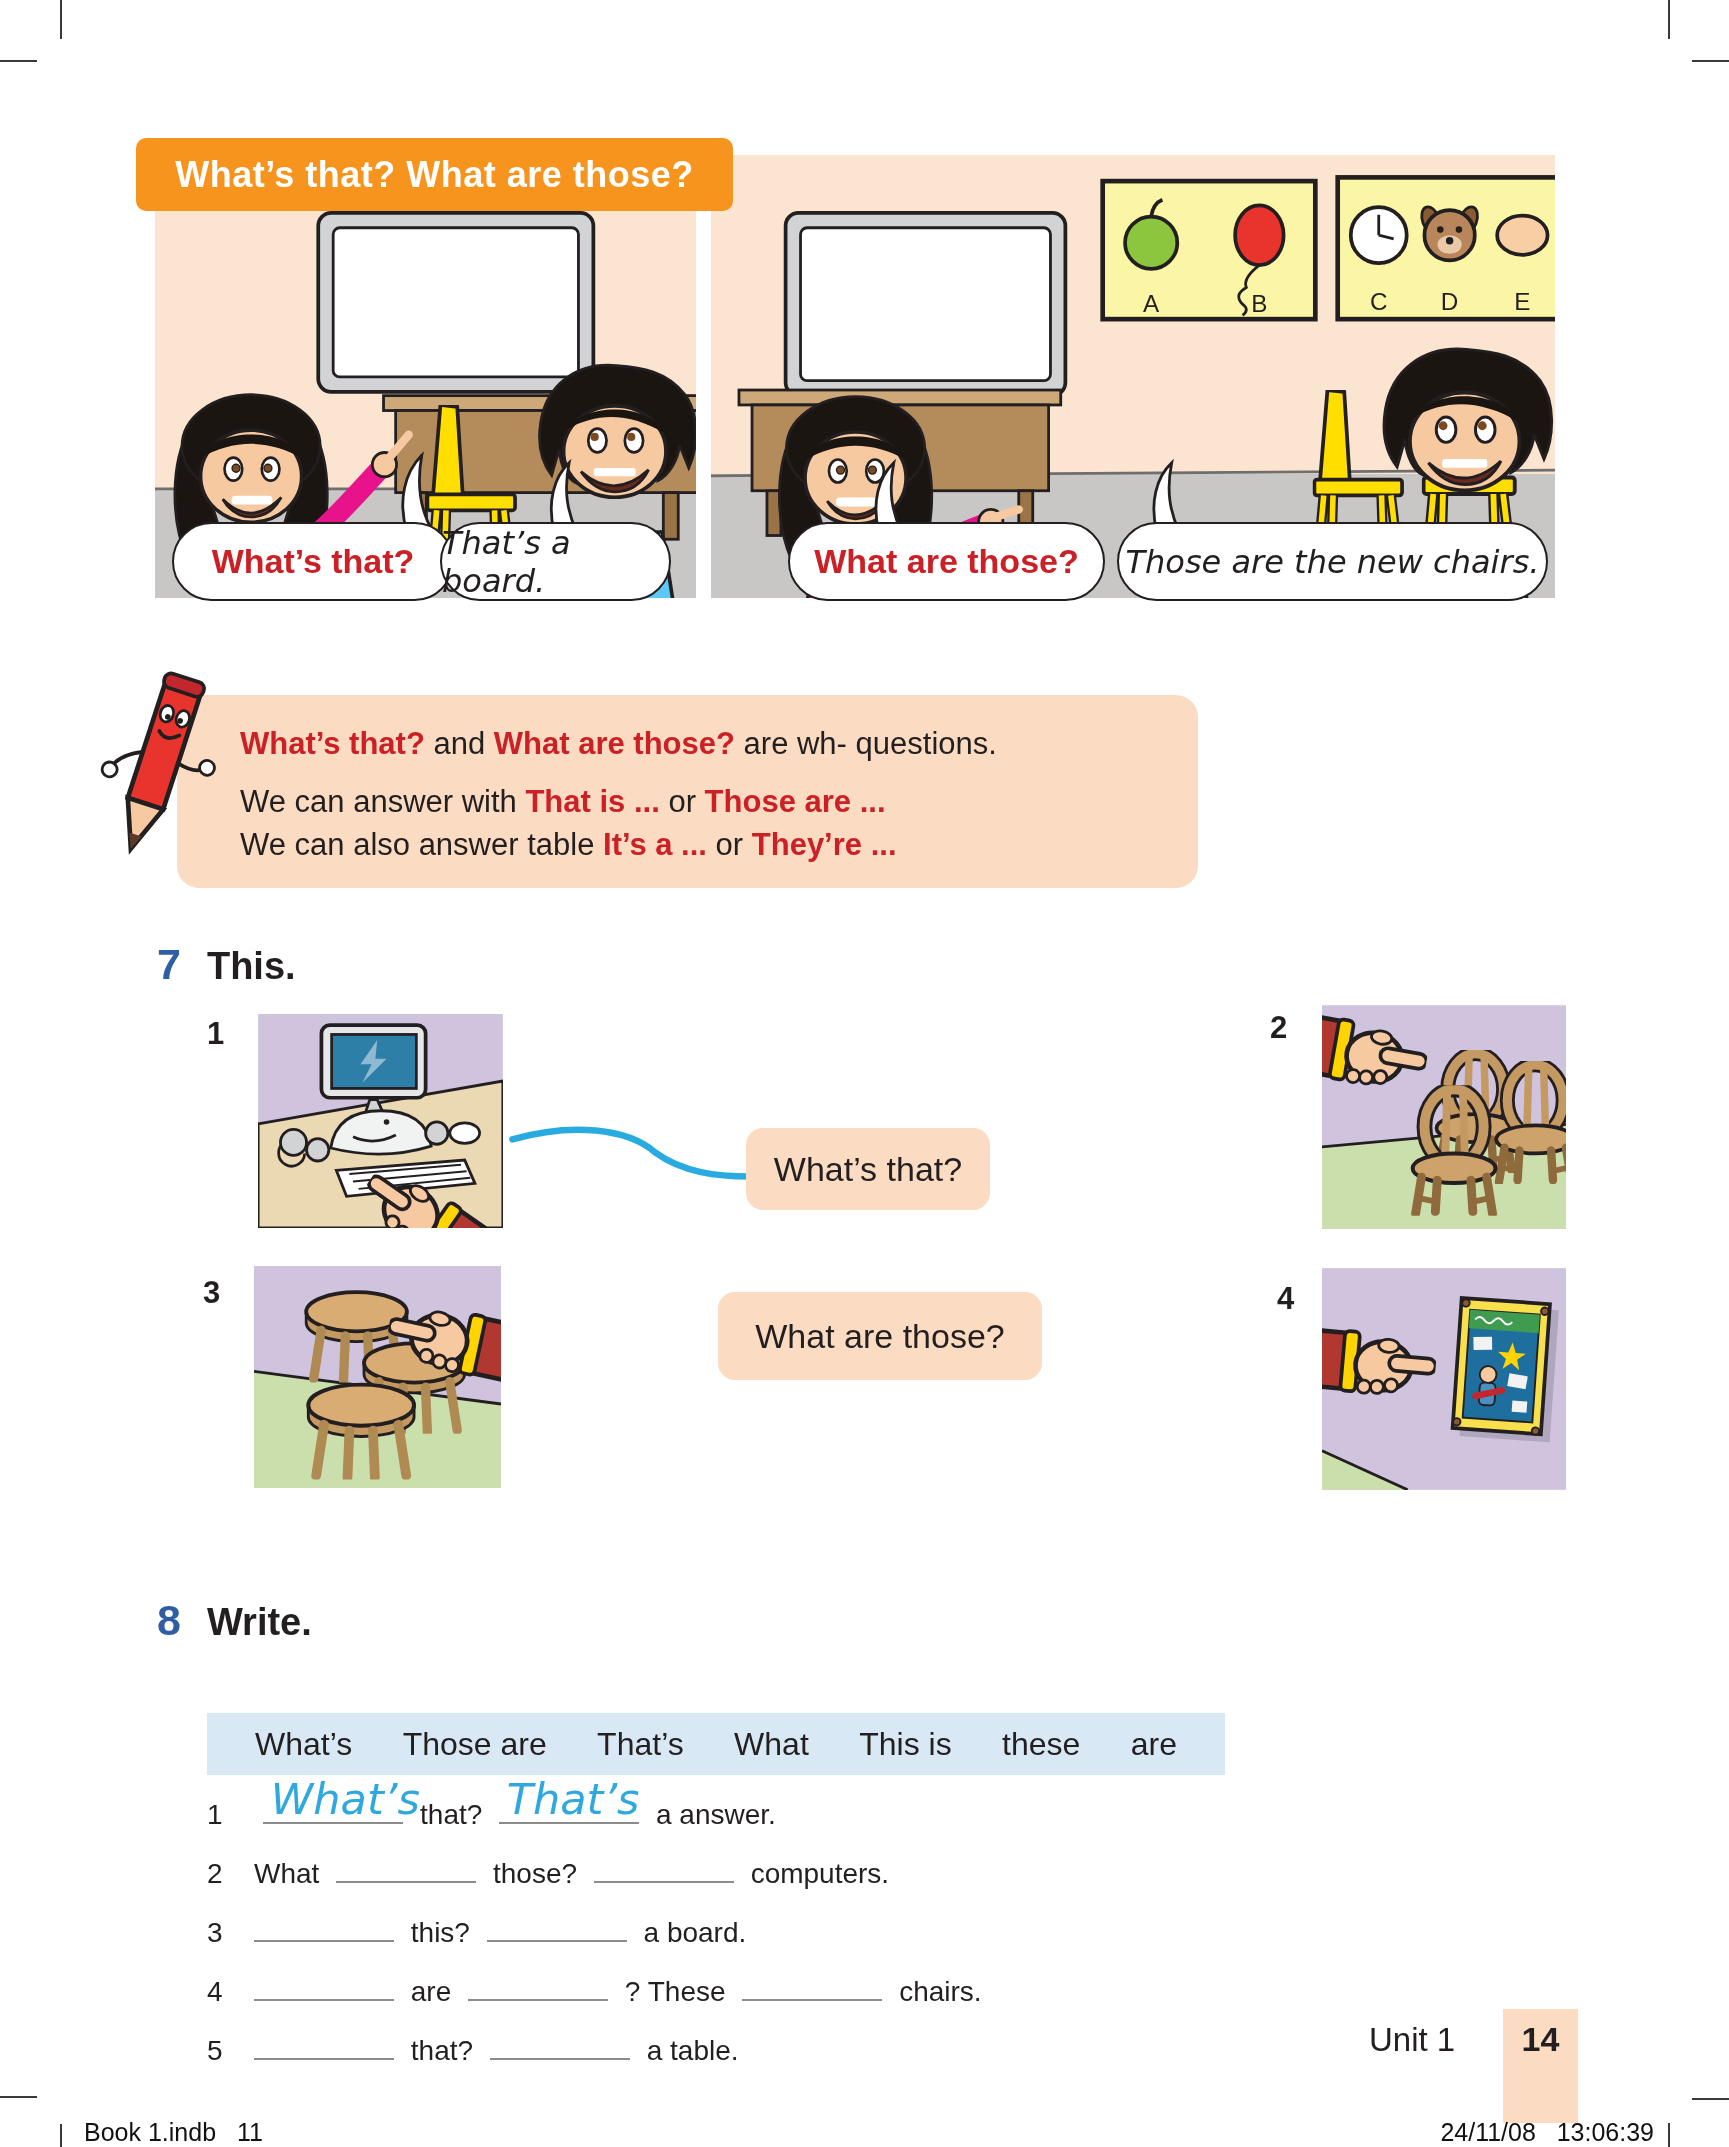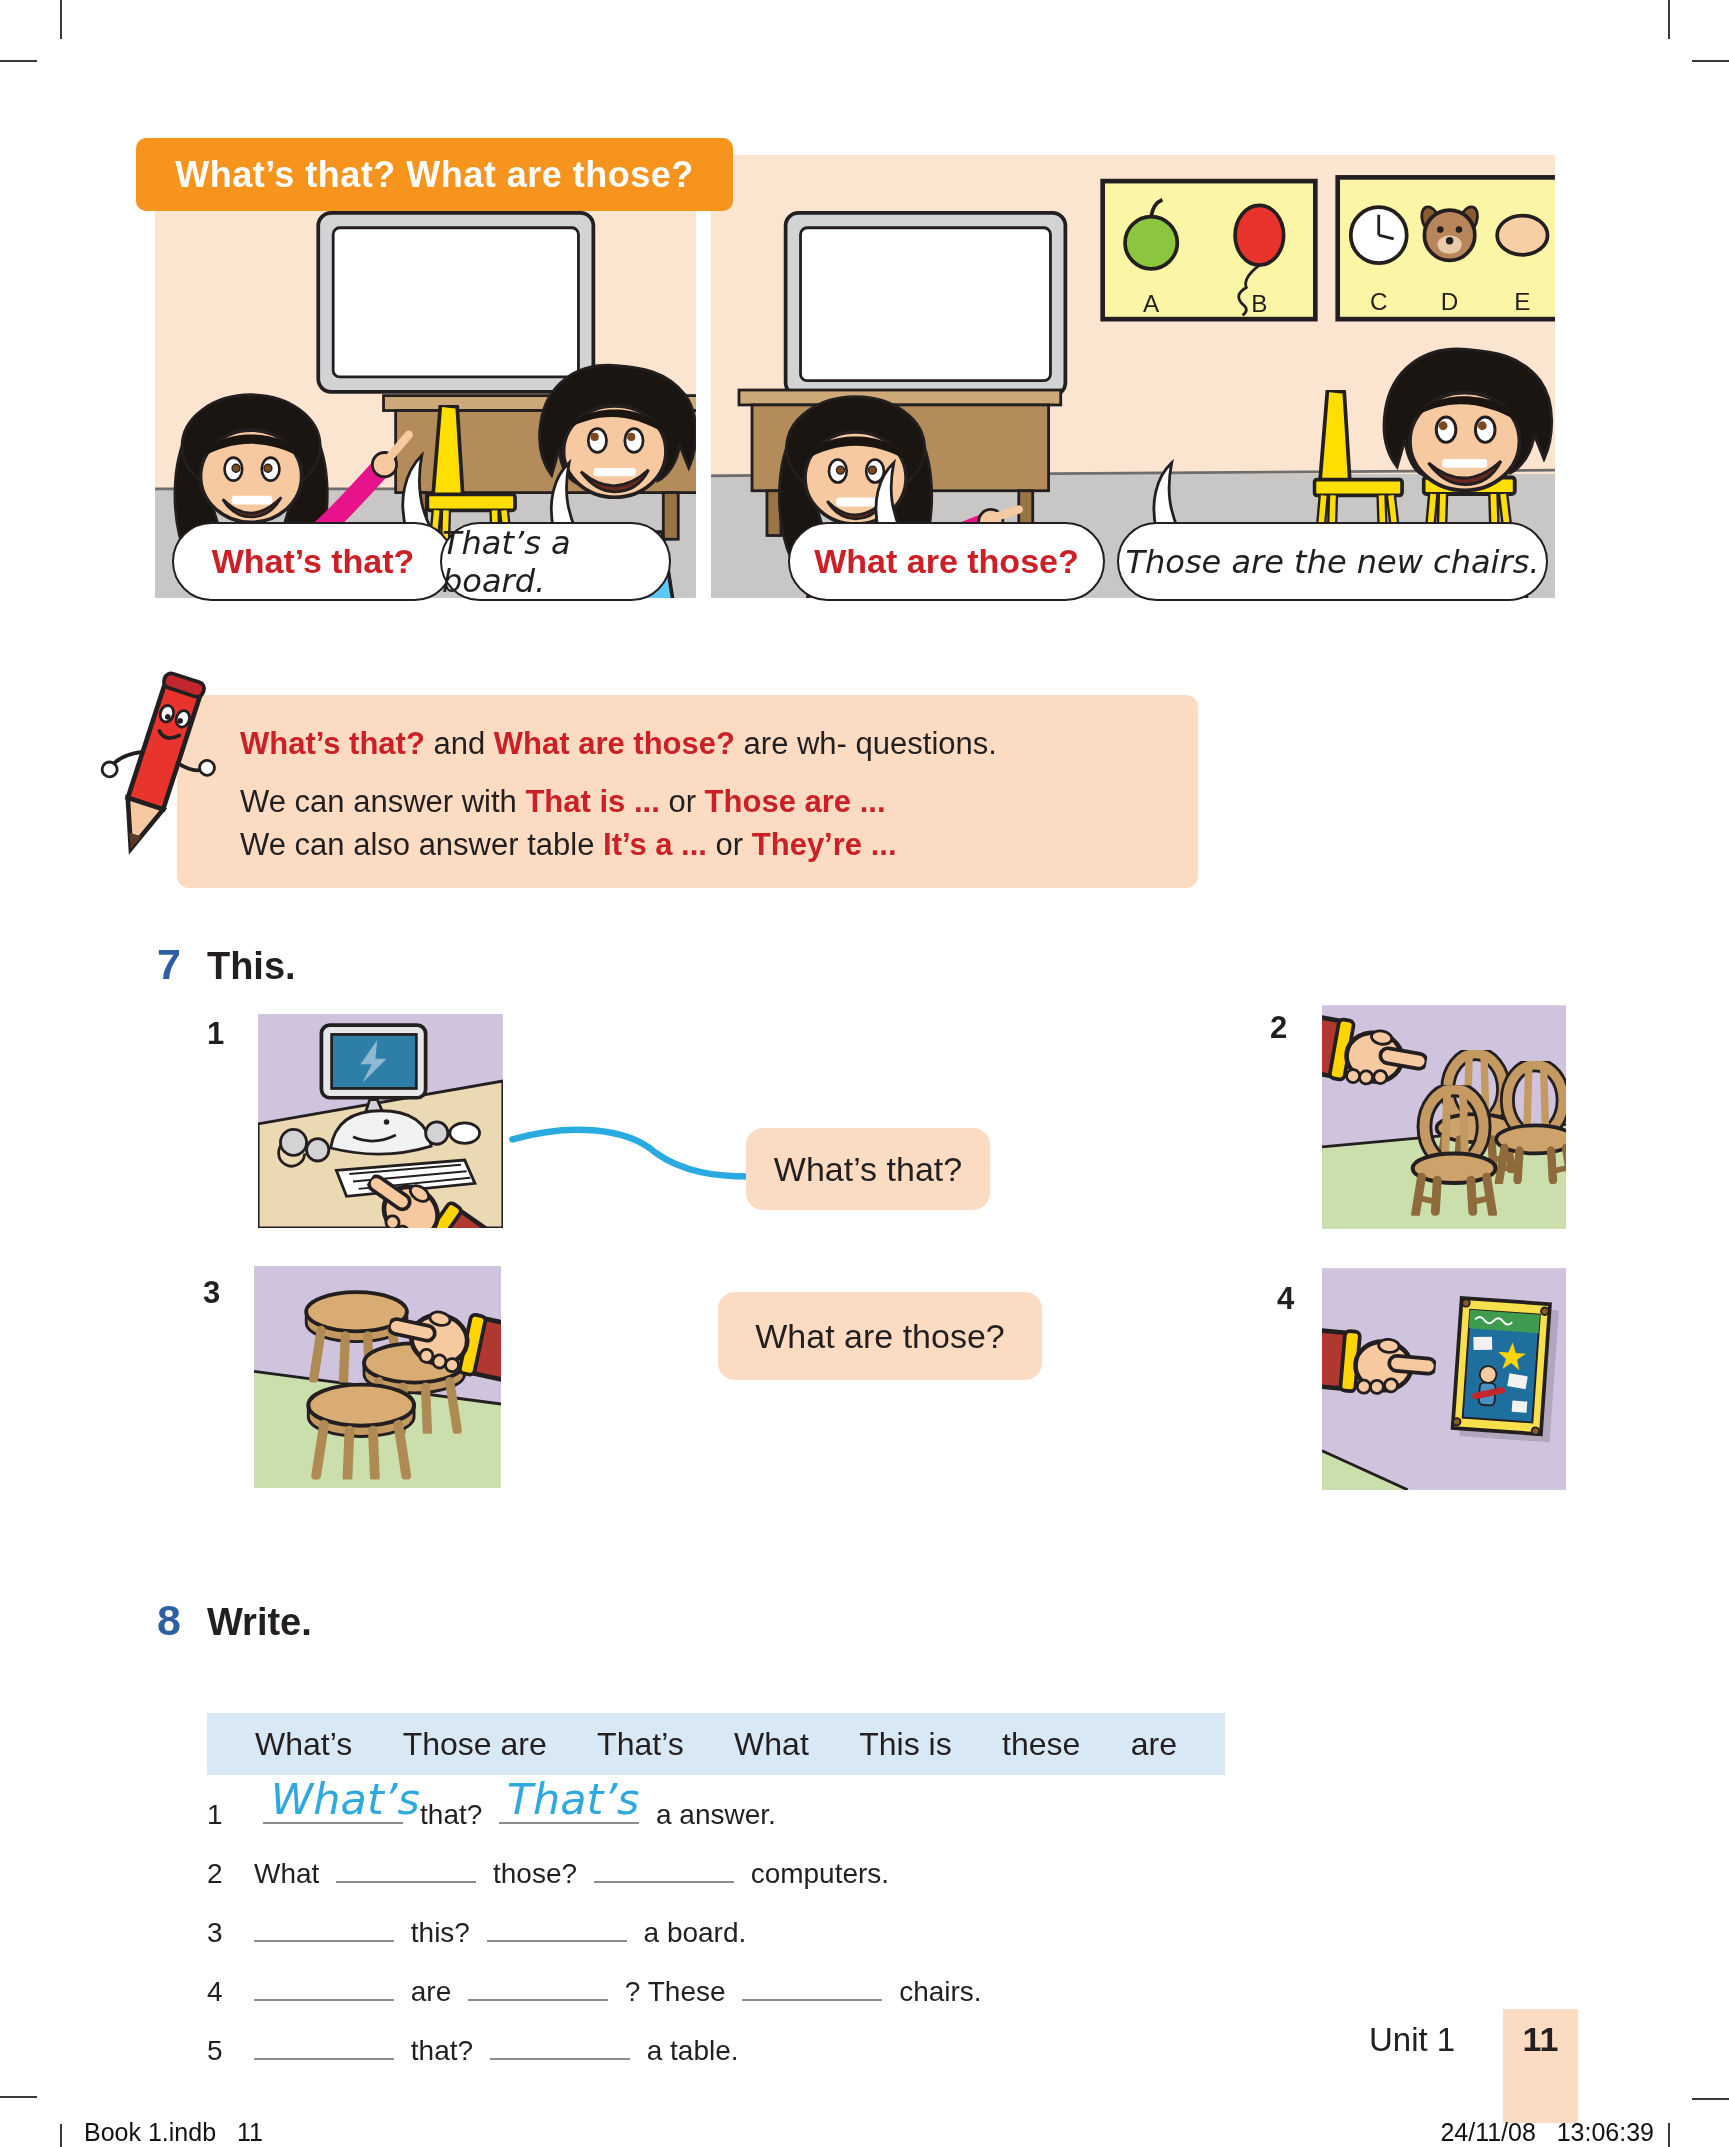--- a/index.html
+++ b/index.html
@@ -14,21 +14,21 @@
   .band span{color:#fff;font-weight:bold;font-size:36px;letter-spacing:0.5px;}
   
   .panel{position:absolute;z-index:1;}
   
   .sb{position:absolute;background:#fff;border:2.8px solid #231F20;border-radius:43px;
       display:flex;align-items:center;justify-content:center;z-index:6;}
   .sb.q{color:#CB2026;font-weight:bold;font-size:34px;}
   .sb.a{font-style:italic;font-size:32px;font-family:"DejaVu Sans", sans-serif;}
   
   .note{position:absolute;left:177px;top:695px;width:1021px;height:193px;background:#FBDCC2;
-        border-radius:12px;z-index:1;}
+        border-radius:22px;z-index:1;}
   .note-inner{position:absolute;left:63px;top:28px;right:28px;font-size:31px;line-height:1.38;}
   .note-inner .l1{margin-bottom:15px;}
   .r{color:#CB2026;font-weight:bold;}
   
   .sec{position:absolute;display:flex;align-items:baseline;gap:26px;}
   .secnum{font-size:43px;font-weight:bold;color:#2E5FA3;}
   .sectitle{font-size:38px;font-weight:bold;}
   .inum{position:absolute;font-size:31px;font-weight:bold;}
   
   .mb{position:absolute;background:#FBDCC2;border-radius:17px;display:flex;align-items:center;
@@ -413,17 +413,17 @@
     <span class="snum">5</span>
     <span class="blank" style="margin-left:0;"></span>
     <span class="stext">that?</span>
     <span class="blank"></span>
     <span class="stext">a table.</span>
   </div>
 </div>
 
 <div class="unit">Unit 1</div>
 <div class="pagebox">
-  <span>11</span>
+  <span>14</span>
 </div>
 <div class="print" style="left:84px;top:2118px;">Book 1.indb   11</div>
 <div class="print" style="left:1370px;top:2118px;width:284px;text-align:right;">24/11/08   13:06:39</div>
 
 
 </body></html>

